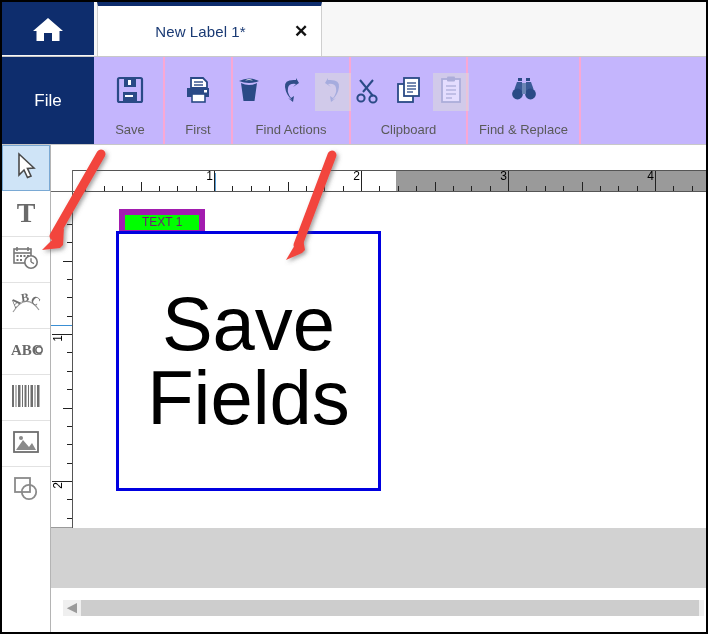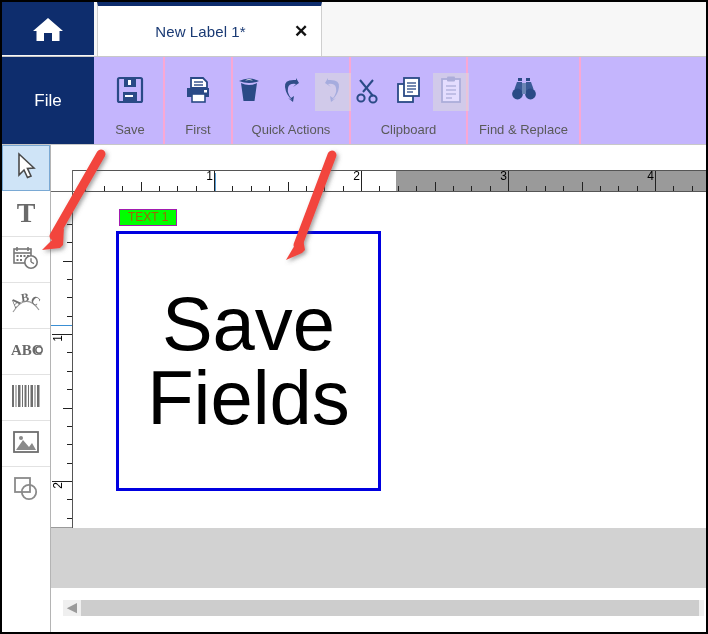--- a/index.html
+++ b/index.html
@@ -203,23 +203,23 @@
     cursor:move;
   }
   #textobj .line{
     font-size:76px;line-height:.98;
     color:#000;font-weight:400;
     white-space:nowrap;
     font-family:"Liberation Sans", sans-serif;
   }
   #objtag{
     position:absolute;left:45px;top:16px;
-    background:#00ff00;color:#a16207;
-    font-size:12px;padding:0 8px;
-    border:1px solid #a21caf;
+    background:#00ff00;color:#701a75;
+    font-size:12px;padding:0 17px;
+    border:6px solid #a21caf;
     line-height:15px;
     font-family:"Liberation Sans", sans-serif;
   }
 
   
   #hscroll{
     position:absolute;left:0;top:443px;width:655px;height:44px;
     background:#ffffff;
     box-sizing:border-box;
   }
@@ -320,21 +320,21 @@
         <div class="iconbtn disabled">
           <span>
             <svg width="26" height="30" viewBox="0 0 26 30">
               <g transform="translate(26,0) scale(-1,1)">
                 <path d="M18 5 Q6 4 7 12 Q8 20 14 25 L10 23 L15 27 L16 21 L13 23 Q9 18 10 13 Q11 8 18 9 L15 12 L21 8 L18 3 Z" fill="#8fa6c6"></path>
               </g>
             </svg>
           </span>
         </div>
       </div>
-      <div class="glabel">Quick Actions</div>
+      <div class="glabel">Find Actions</div>
     </div>
 
     <div class="group" id="g-clip">
       <div class="icons">
         <div class="iconbtn">
           <span>
             <svg width="26" height="30" viewBox="0 0 26 30">
               <line x1="6" y1="5" x2="19" y2="21" stroke="#2a4a86" stroke-width="2"></line>
               <line x1="19" y1="5" x2="9" y2="17" stroke="#2a4a86" stroke-width="2"></line>
               <circle cx="7" cy="23" r="3.6" fill="none" stroke="#2a4a86" stroke-width="2"></circle>

